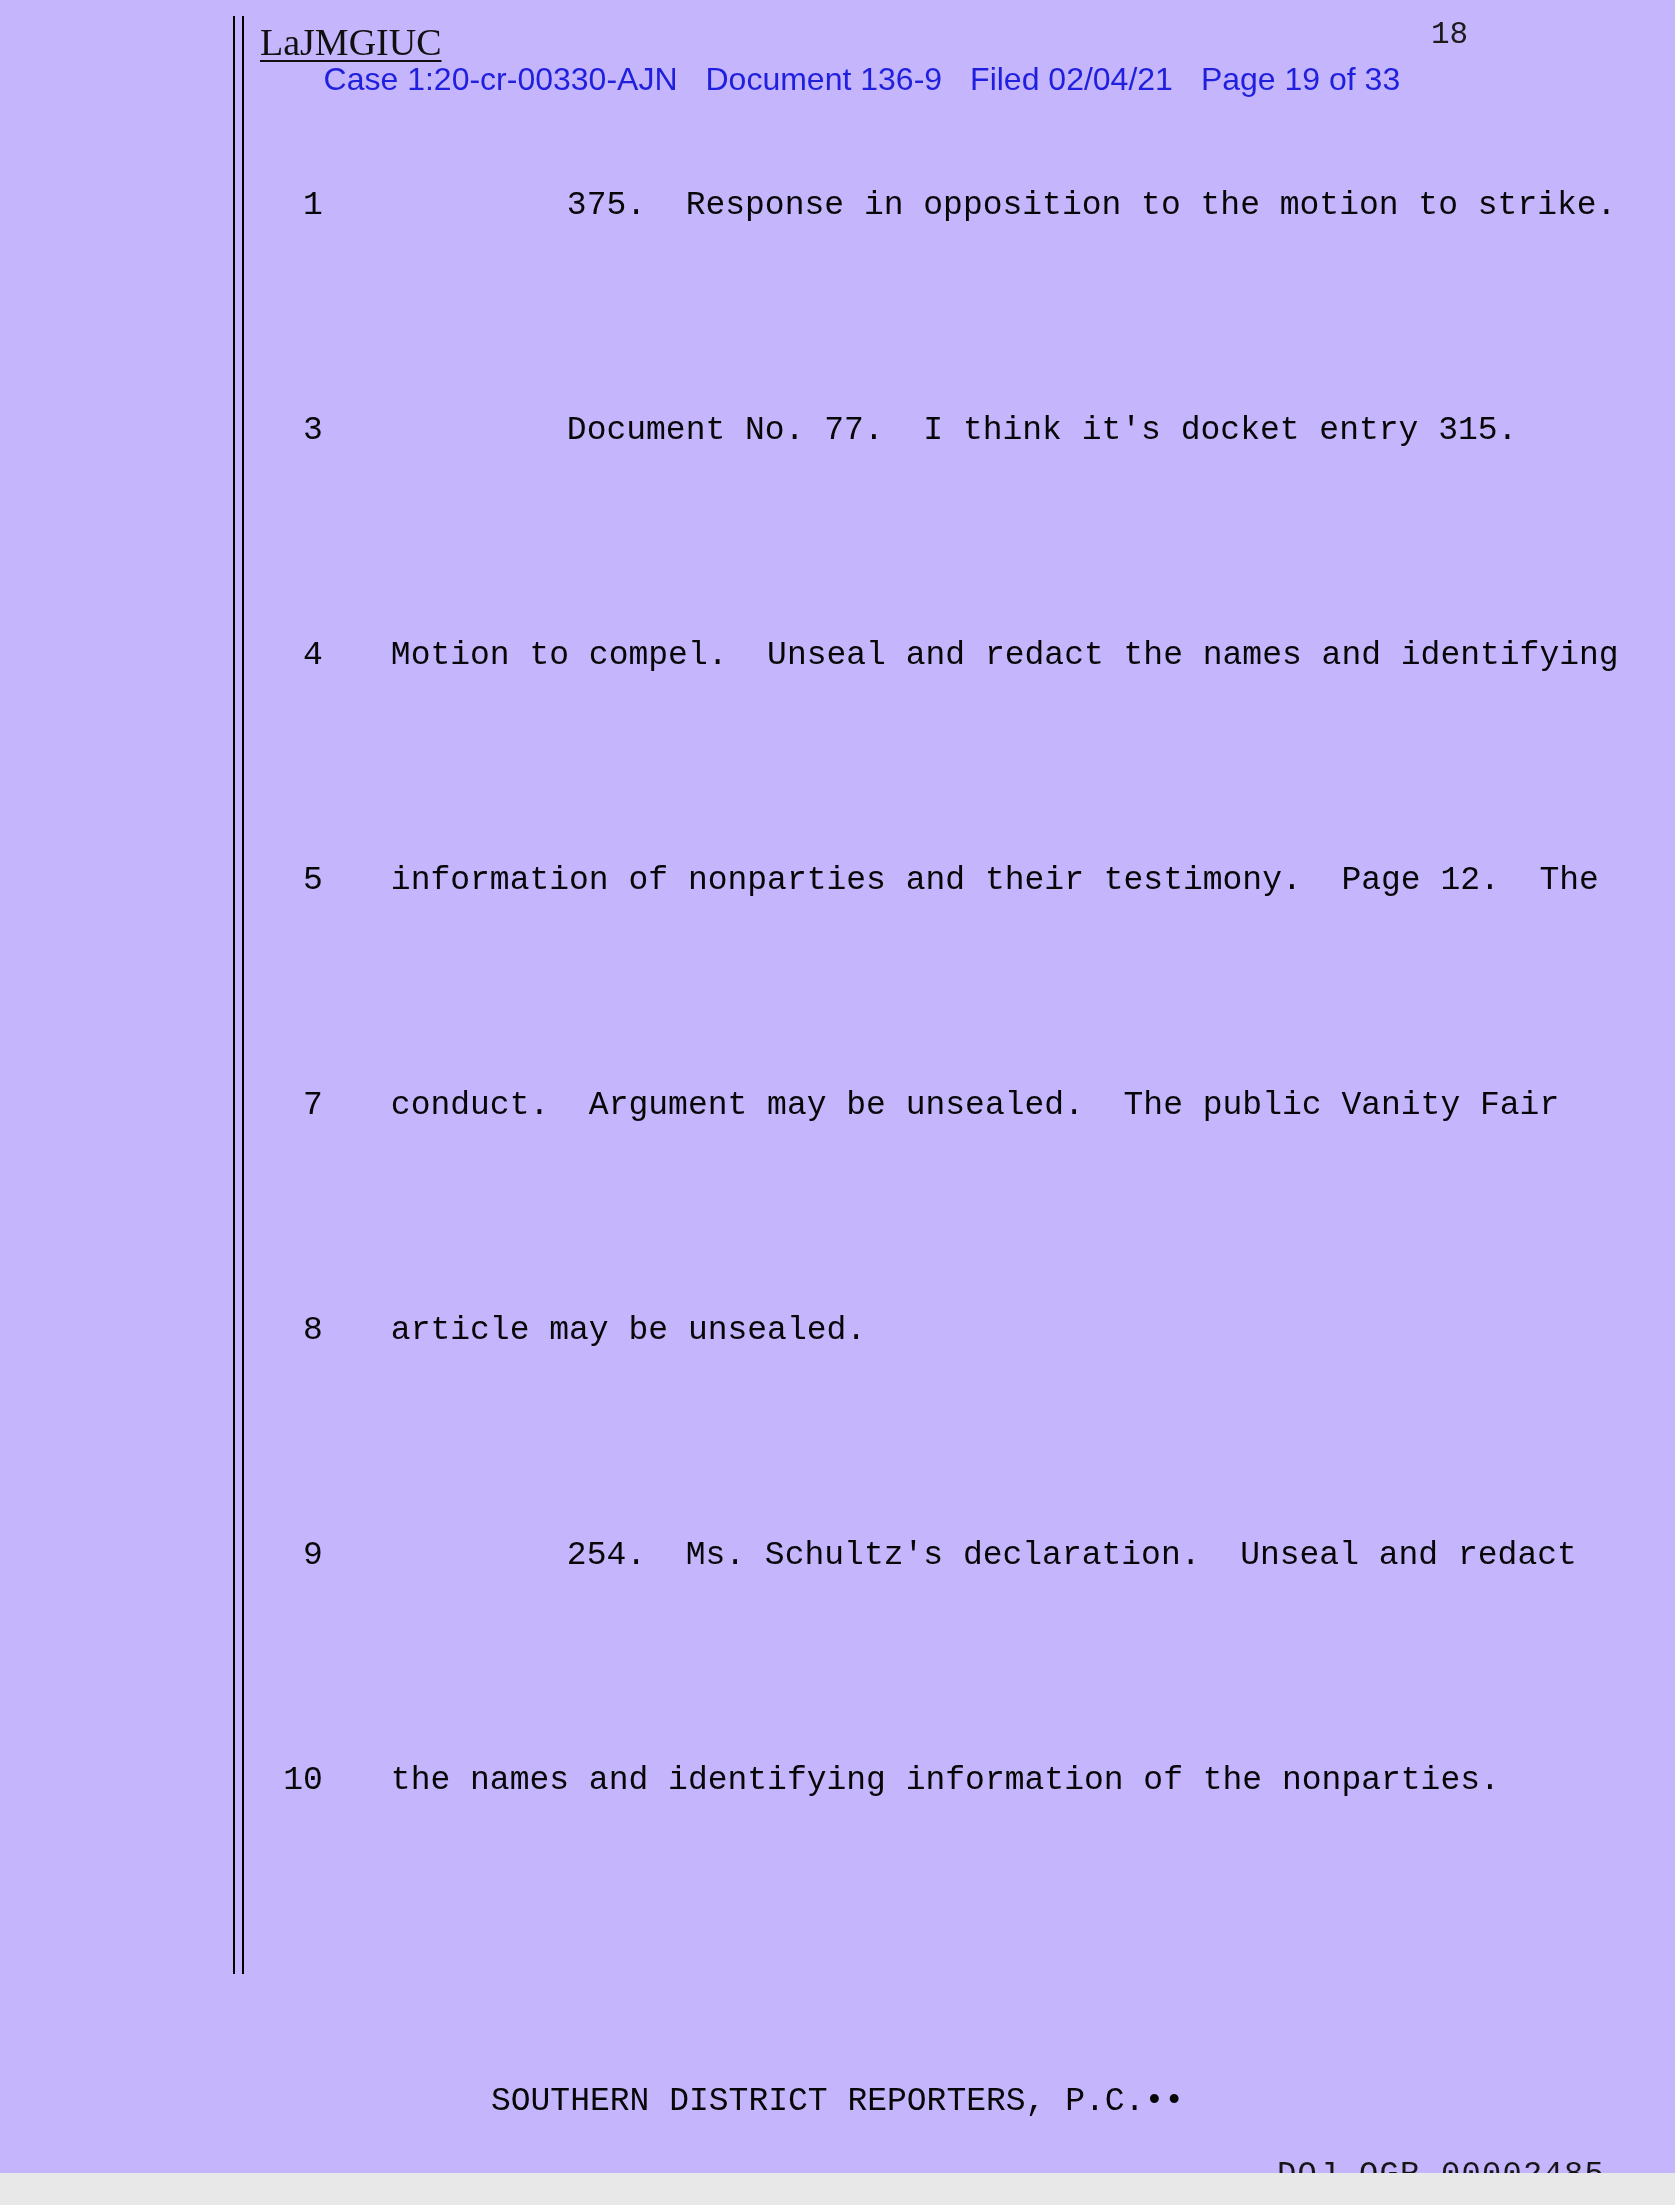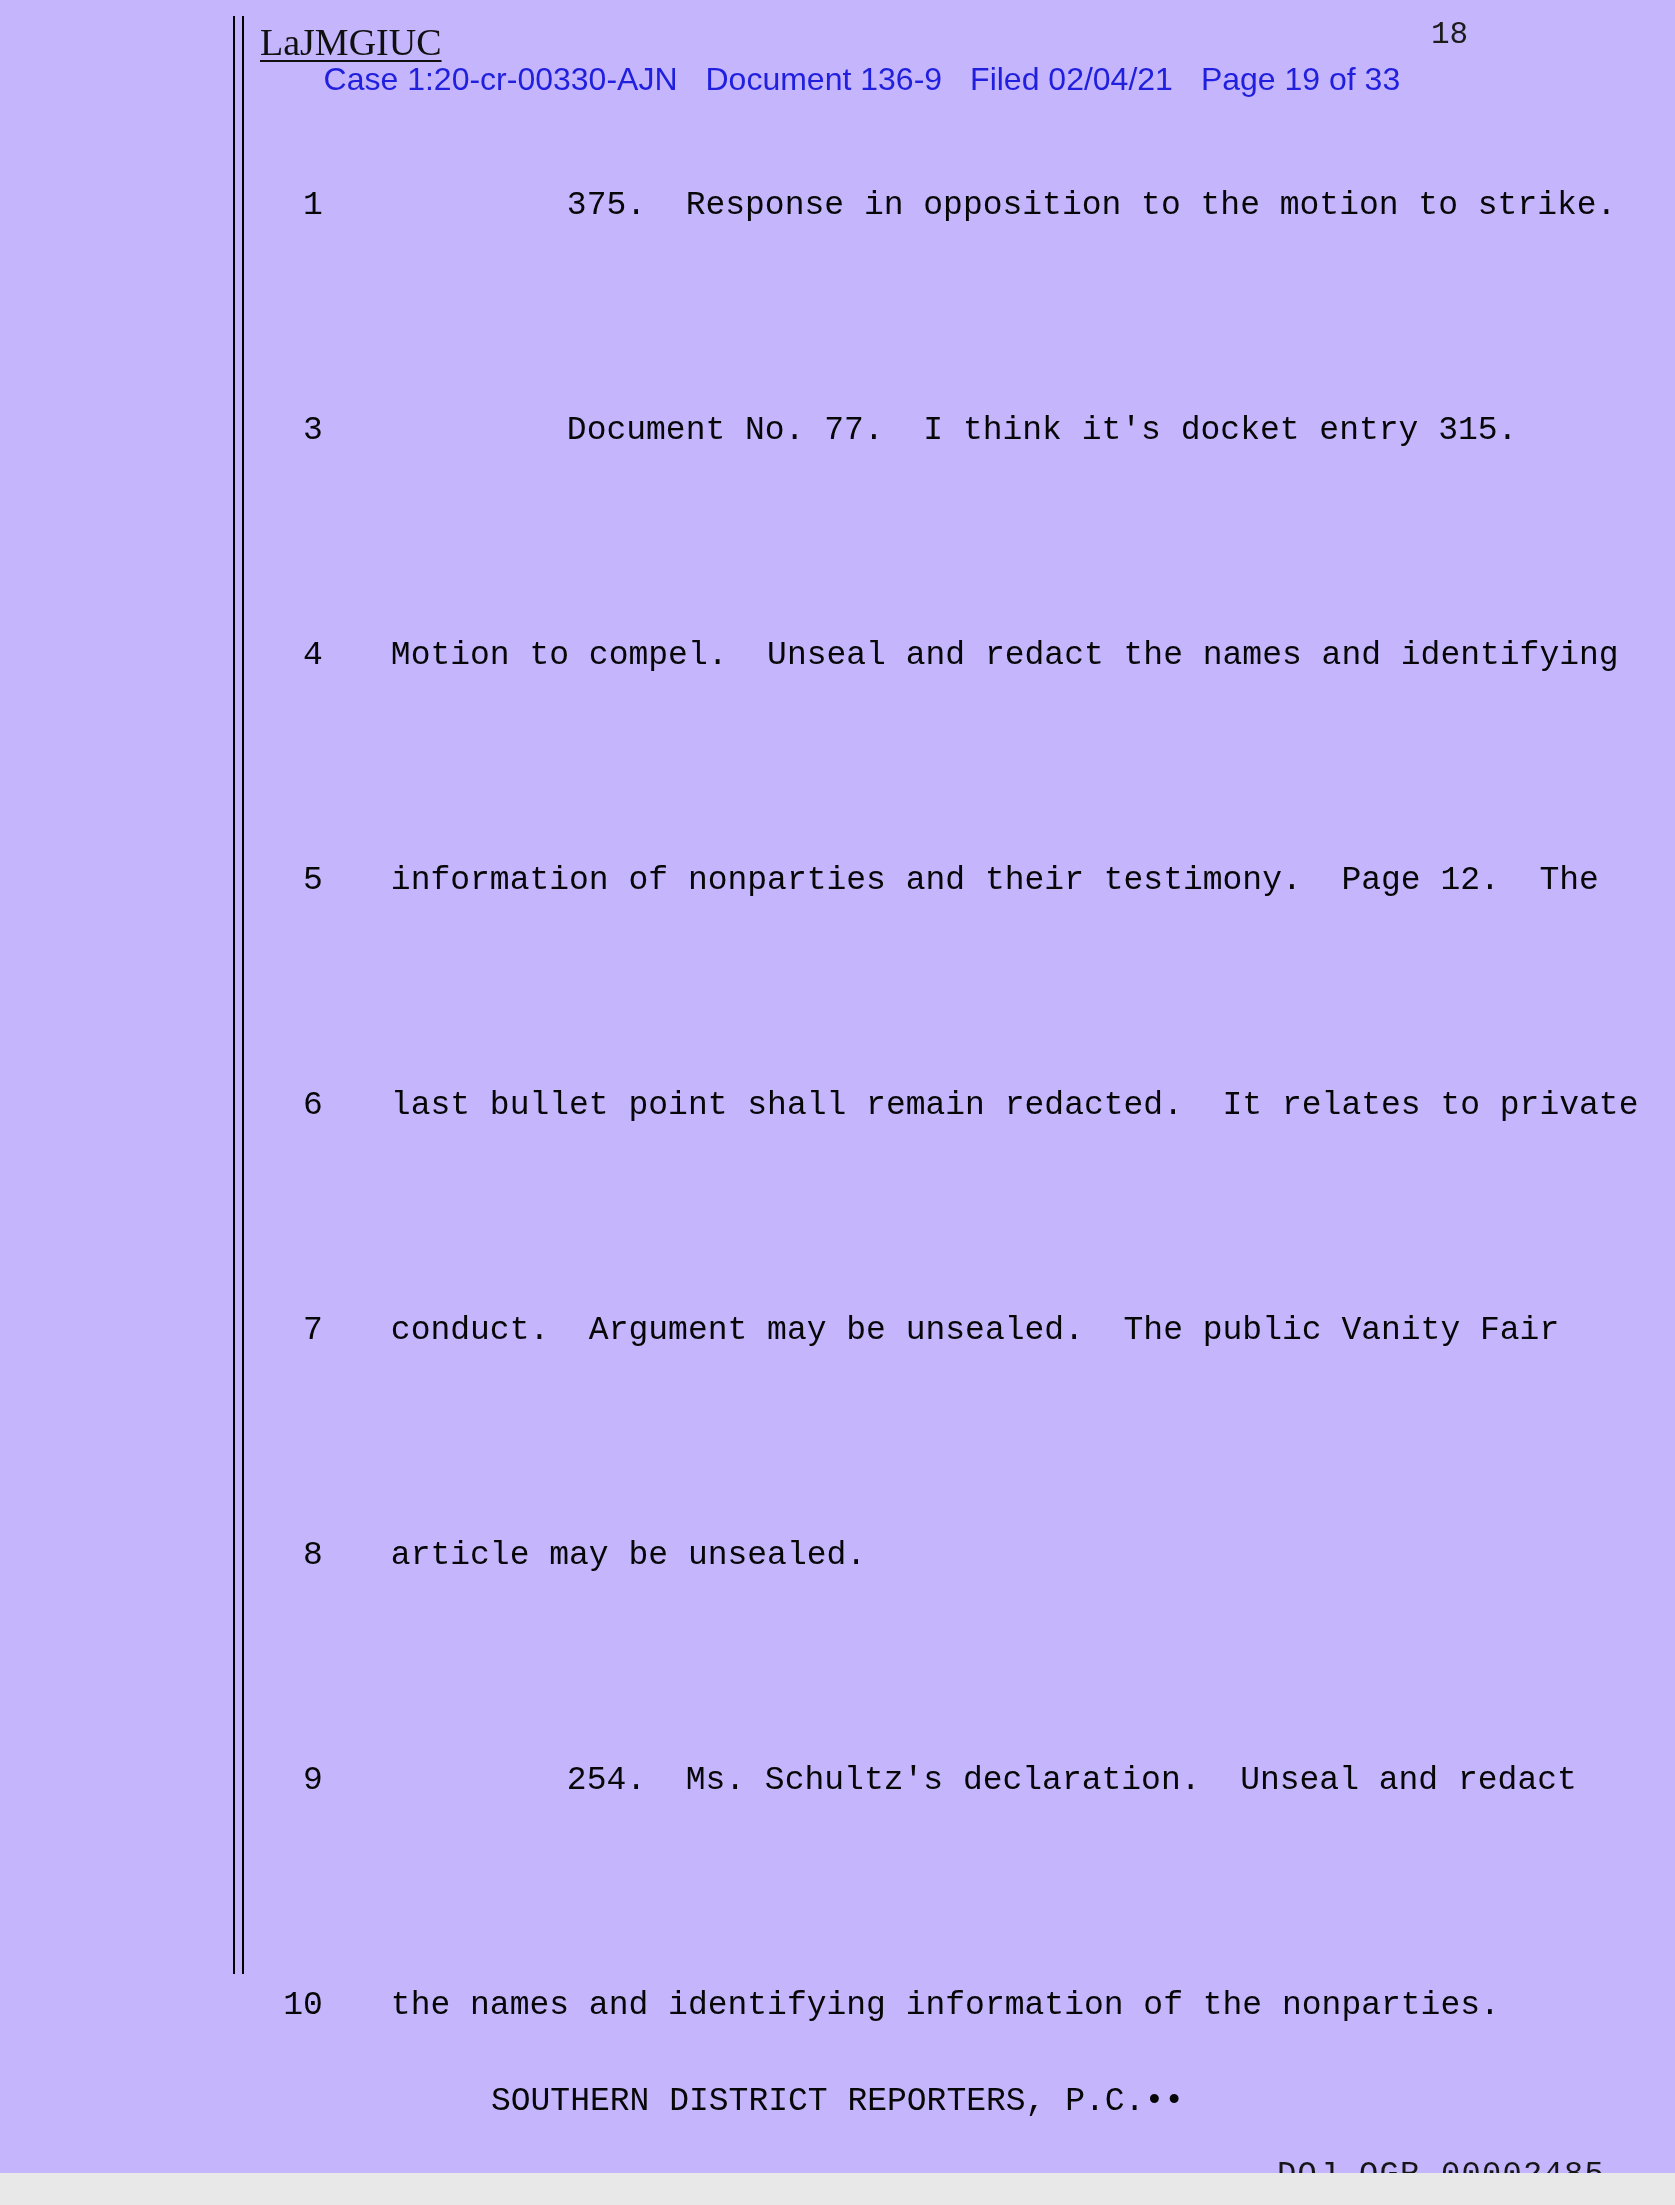--- a/index.html
+++ b/index.html
@@ -109,23 +109,20 @@
     </div>
 
     <div class="line">
       <span class="num">4</span><span class="txt">Motion to compel.  Unseal and redact the names and identifying</span>
     </div>
 
     <div class="line">
       <span class="num">5</span><span class="txt">information of nonparties and their testimony.  Page 12.  The</span>
     </div>
 
-    <div class="line">
-      <span class="num">6</span><span class="txt">last bullet point shall remain redacted.  It relates to private</span>
-    </div>
 
     <div class="line">
       <span class="num">7</span><span class="txt">conduct.  Argument may be unsealed.  The public Vanity Fair</span>
     </div>
 
     <div class="line">
       <span class="num">8</span><span class="txt">article may be unsealed.</span>
     </div>
 
     <div class="line">

